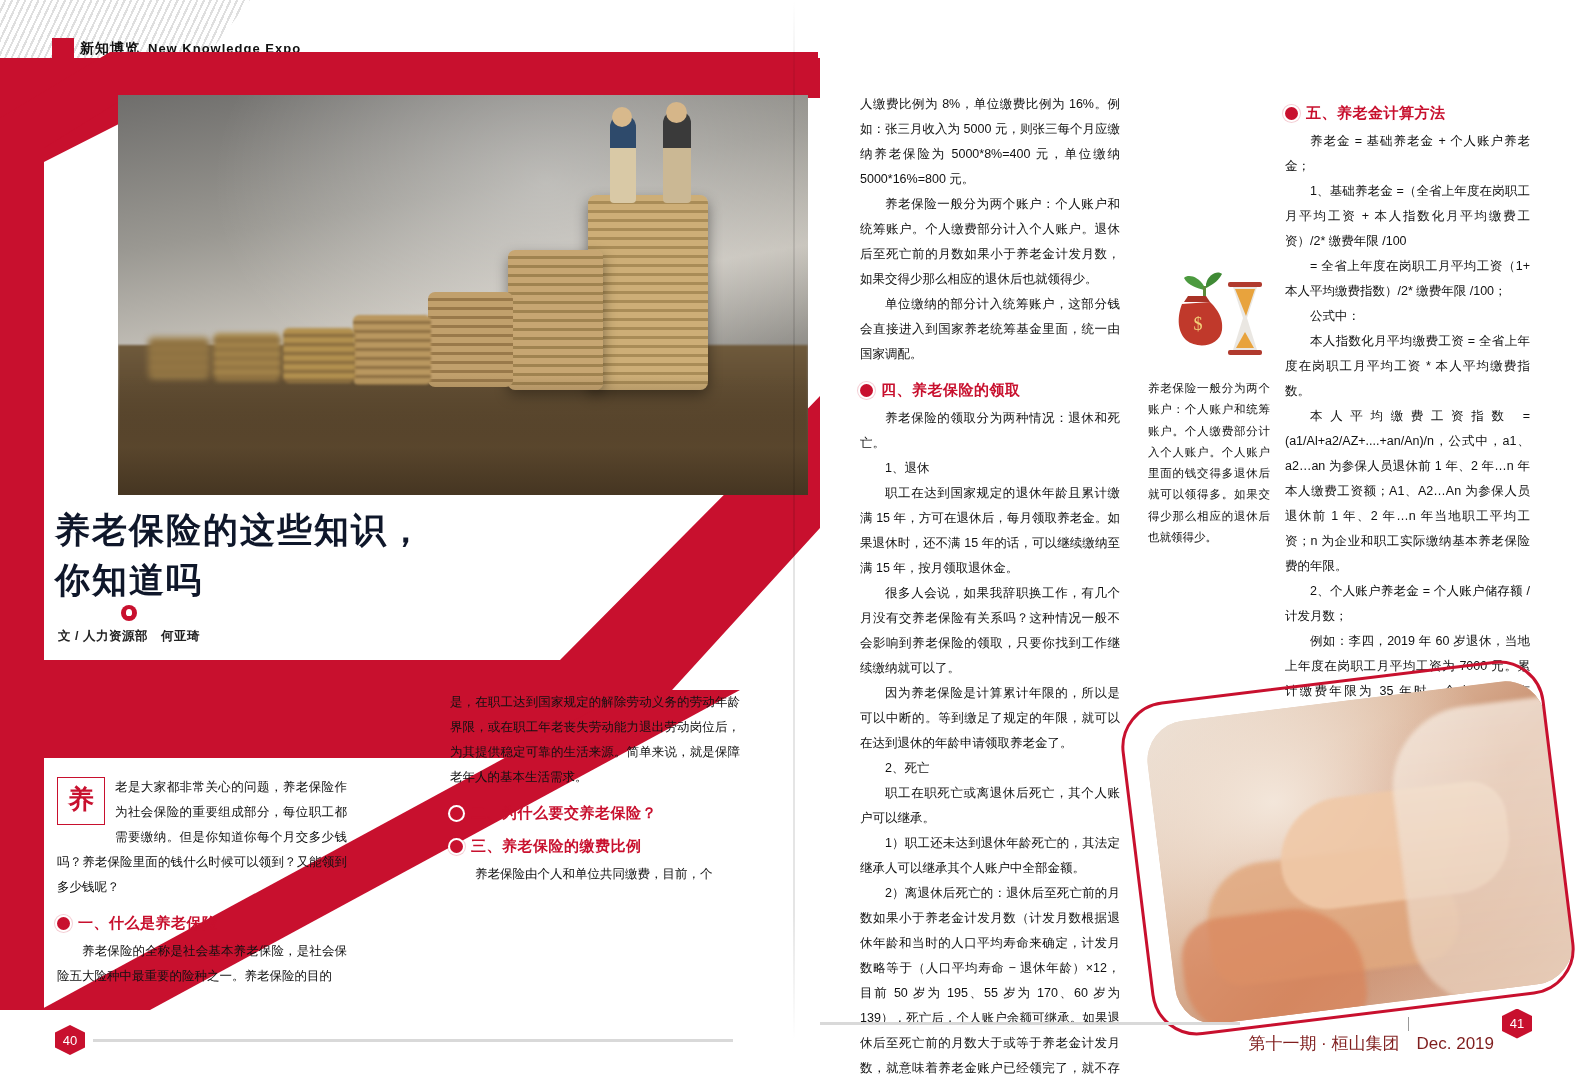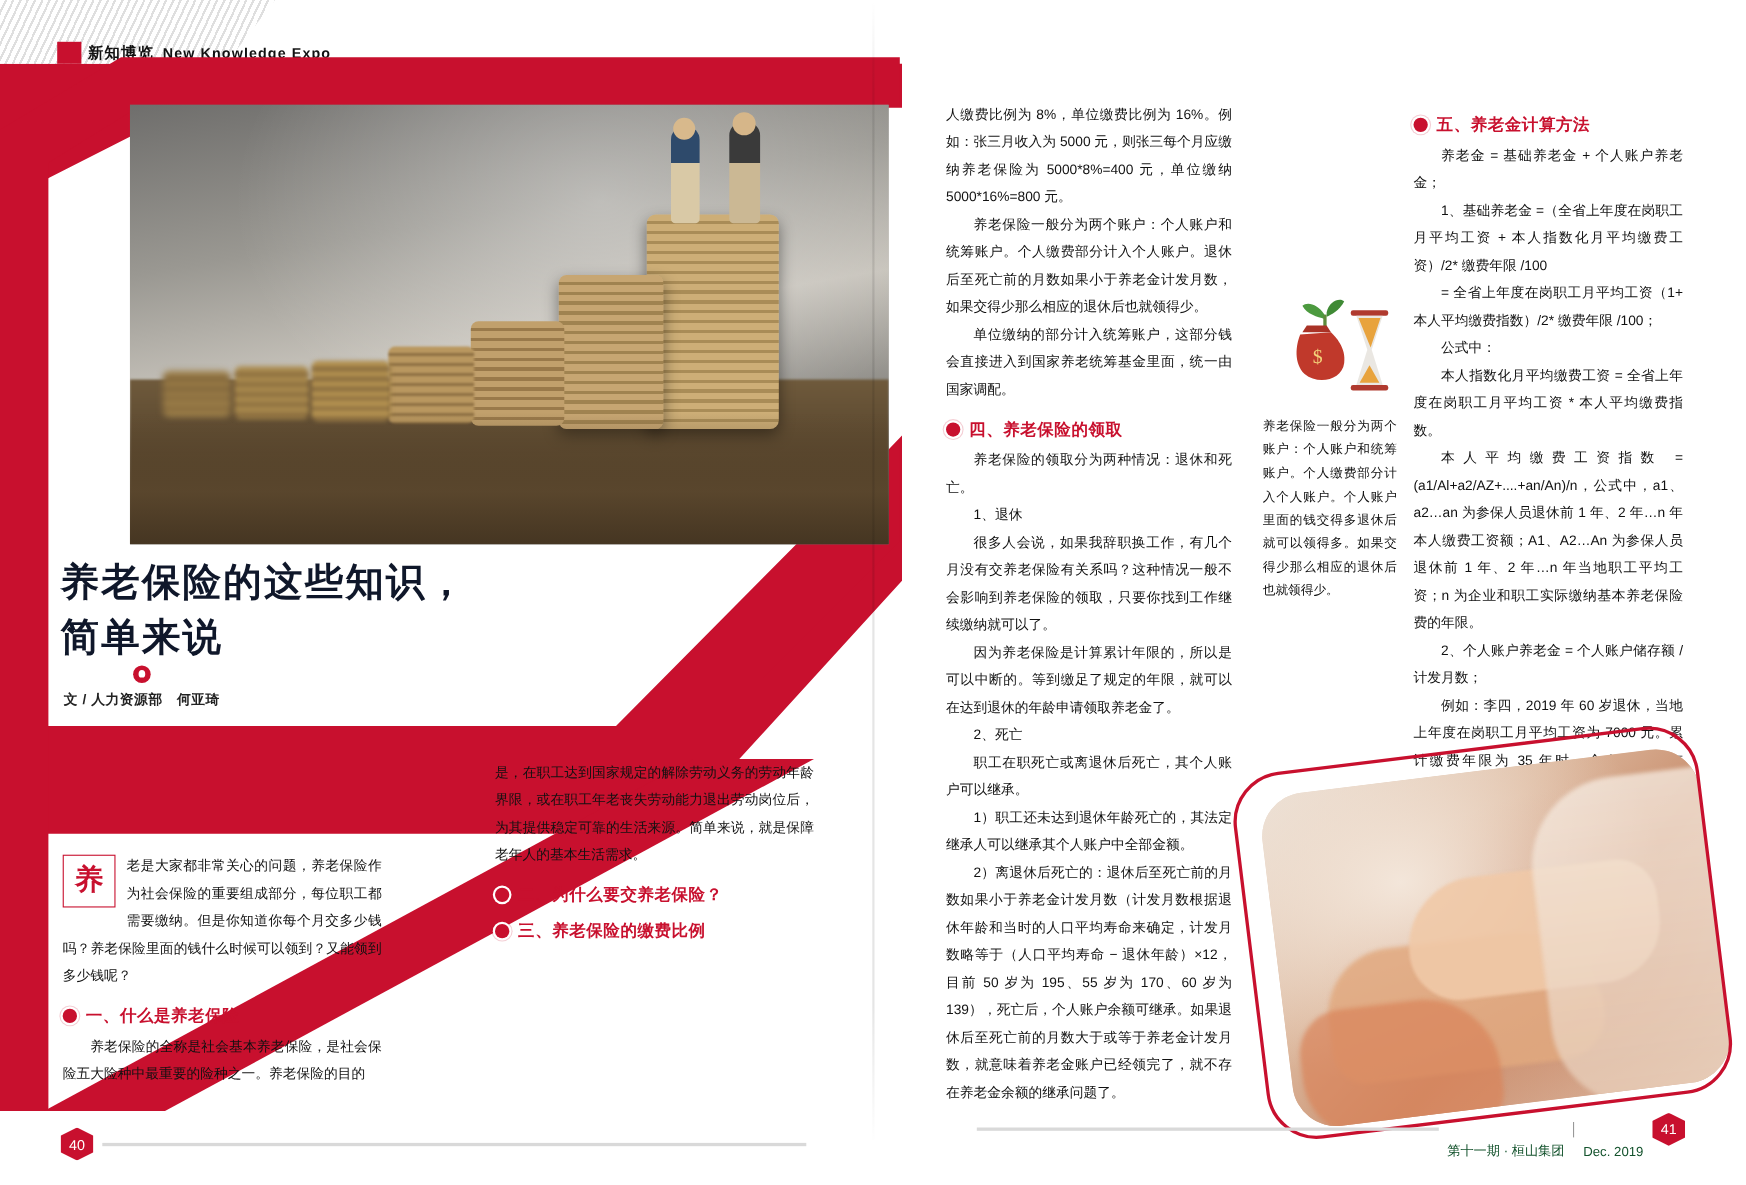--- a/index.html
+++ b/index.html
@@ -126,21 +126,21 @@
   }
   .pagebadge{
     width:30px;height:30px;background:#c8102e;color:#fff;font-size:13px;
     display:flex;align-items:center;justify-content:center;
     clip-path:polygon(50% 0,100% 25%,100% 75%,50% 100%,0 75%,0 25%);
   }
   .footline{width:640px;height:3px;background:#d9d9d9;}
   .footer-right{
     position:absolute;right:55px;bottom:22px;display:flex;align-items:center;gap:8px;
   }
-  .footer-right .txt{font-size:12px;color:#14532d;white-space:nowrap;margin-top:40px;}
+  .footer-right .txt{font-size:17px;color:#7f1d1d;white-space:nowrap;margin-top:40px;}
   .divider-v{width:1px;height:14px;background:#999;}
   .footline-r{width:420px;height:3px;background:#d9d9d9;}
 </style>
 </head>
 <body>
 
 <div class="page">
 
   <div class="hatch"></div>
   <div class="red-band-top" style="width:200px;background:transparent;"></div>
@@ -182,21 +182,21 @@
 
     <div style="position:absolute;left:492px;bottom:292px;width:26px;height:88px;background:linear-gradient(180deg,#2e4a6b 0 38%,#d9c9a6 38% 100%);border-radius:12px 12px 4px 4px;"></div>
     <div style="position:absolute;left:494px;bottom:368px;width:20px;height:20px;background:#d8b98c;border-radius:50%;"></div>
     <div style="position:absolute;left:545px;bottom:292px;width:28px;height:92px;background:linear-gradient(180deg,#3a3a3a 0 40%,#cbb894 40% 100%);border-radius:12px 12px 4px 4px;"></div>
     <div style="position:absolute;left:548px;bottom:372px;width:21px;height:21px;background:#d6b689;border-radius:50%;"></div>
     <div class="blur-bottom"></div>
   </div>
 
   <div class="title-cn">
     <div>养老保险的这些知识，</div>
-    <div>简单来说</div>
+    <div>你知道吗</div>
   </div>
 
   <div class="byline">
     <span class="dot"></span>
     <span class="txt">文 / 人力资源部　何亚琦</span>
   </div>
 
   <div class="intro-wrap">
     <div class="char-box">养</div>
     <div class="body-cn">老是大家都非常关心的问题，养老保险作为社会保险的重要组成部分，每位职工都需要缴纳。但是你知道你每个月交多少钱吗？养老保险里面的钱什么时候可以领到？又能领到多少钱呢？</div>
@@ -215,35 +215,37 @@
 
     <div class="heading">
       <span class="bullet"></span>
       <span class="htext">二、为什么要交养老保险？</span>
     </div>
 
     <div class="heading">
       <span class="bullet"></span>
       <span class="htext">三、养老保险的缴费比例</span>
     </div>
+    <div class="body-cn indent">养老保险由个人和单位共同缴费，目前，个</div>
   </div>
 
   <div class="gutter"></div>
 
   <div class="col col-r1">
     <div class="body-cn">人缴费比例为 8%，单位缴费比例为 16%。例如：张三月收入为 5000 元，则张三每个月应缴纳养老保险为 5000*8%=400 元，单位缴纳 5000*16%=800 元。</div>
     <div class="body-cn indent">养老保险一般分为两个账户：个人账户和统筹账户。个人缴费部分计入个人账户。退休后至死亡前的月数如果小于养老金计发月数，如果交得少那么相应的退休后也就领得少。</div>
     <div class="body-cn indent">单位缴纳的部分计入统筹账户，这部分钱会直接进入到国家养老统筹基金里面，统一由国家调配。</div>
 
     <div class="heading">
       <span class="bullet"></span>
       <span class="htext">四、养老保险的领取</span>
     </div>
     <div class="body-cn indent">养老保险的领取分为两种情况：退休和死亡。</div>
     <div class="body-cn indent">1、退休</div>
+    <div class="body-cn indent">职工在达到国家规定的退休年龄且累计缴满 15 年，方可在退休后，每月领取养老金。如果退休时，还不满 15 年的话，可以继续缴纳至满 15 年，按月领取退休金。</div>
     <div class="body-cn indent">很多人会说，如果我辞职换工作，有几个月没有交养老保险有关系吗？这种情况一般不会影响到养老保险的领取，只要你找到工作继续缴纳就可以了。</div>
     <div class="body-cn indent">因为养老保险是计算累计年限的，所以是可以中断的。等到缴足了规定的年限，就可以在达到退休的年龄申请领取养老金了。</div>
     <div class="body-cn indent">2、死亡</div>
     <div class="body-cn indent">职工在职死亡或离退休后死亡，其个人账户可以继承。</div>
     <div class="body-cn indent">1）职工还未达到退休年龄死亡的，其法定继承人可以继承其个人账户中全部金额。</div>
     <div class="body-cn indent">2）离退休后死亡的：退休后至死亡前的月数如果小于养老金计发月数（计发月数根据退休年龄和当时的人口平均寿命来确定，计发月数略等于（人口平均寿命 − 退休年龄）×12，目前 50 岁为 195、55 岁为 170、60 岁为 139），死亡后，个人账户余额可继承。如果退休后至死亡前的月数大于或等于养老金计发月数，就意味着养老金账户已经领完了，就不存在养老金余额的继承问题了。</div>
   </div>
 
   <div class="illus">
     <svg viewBox="0 0 120 110" width="120" height="110" xmlns="http://www.w3.org/2000/svg">

